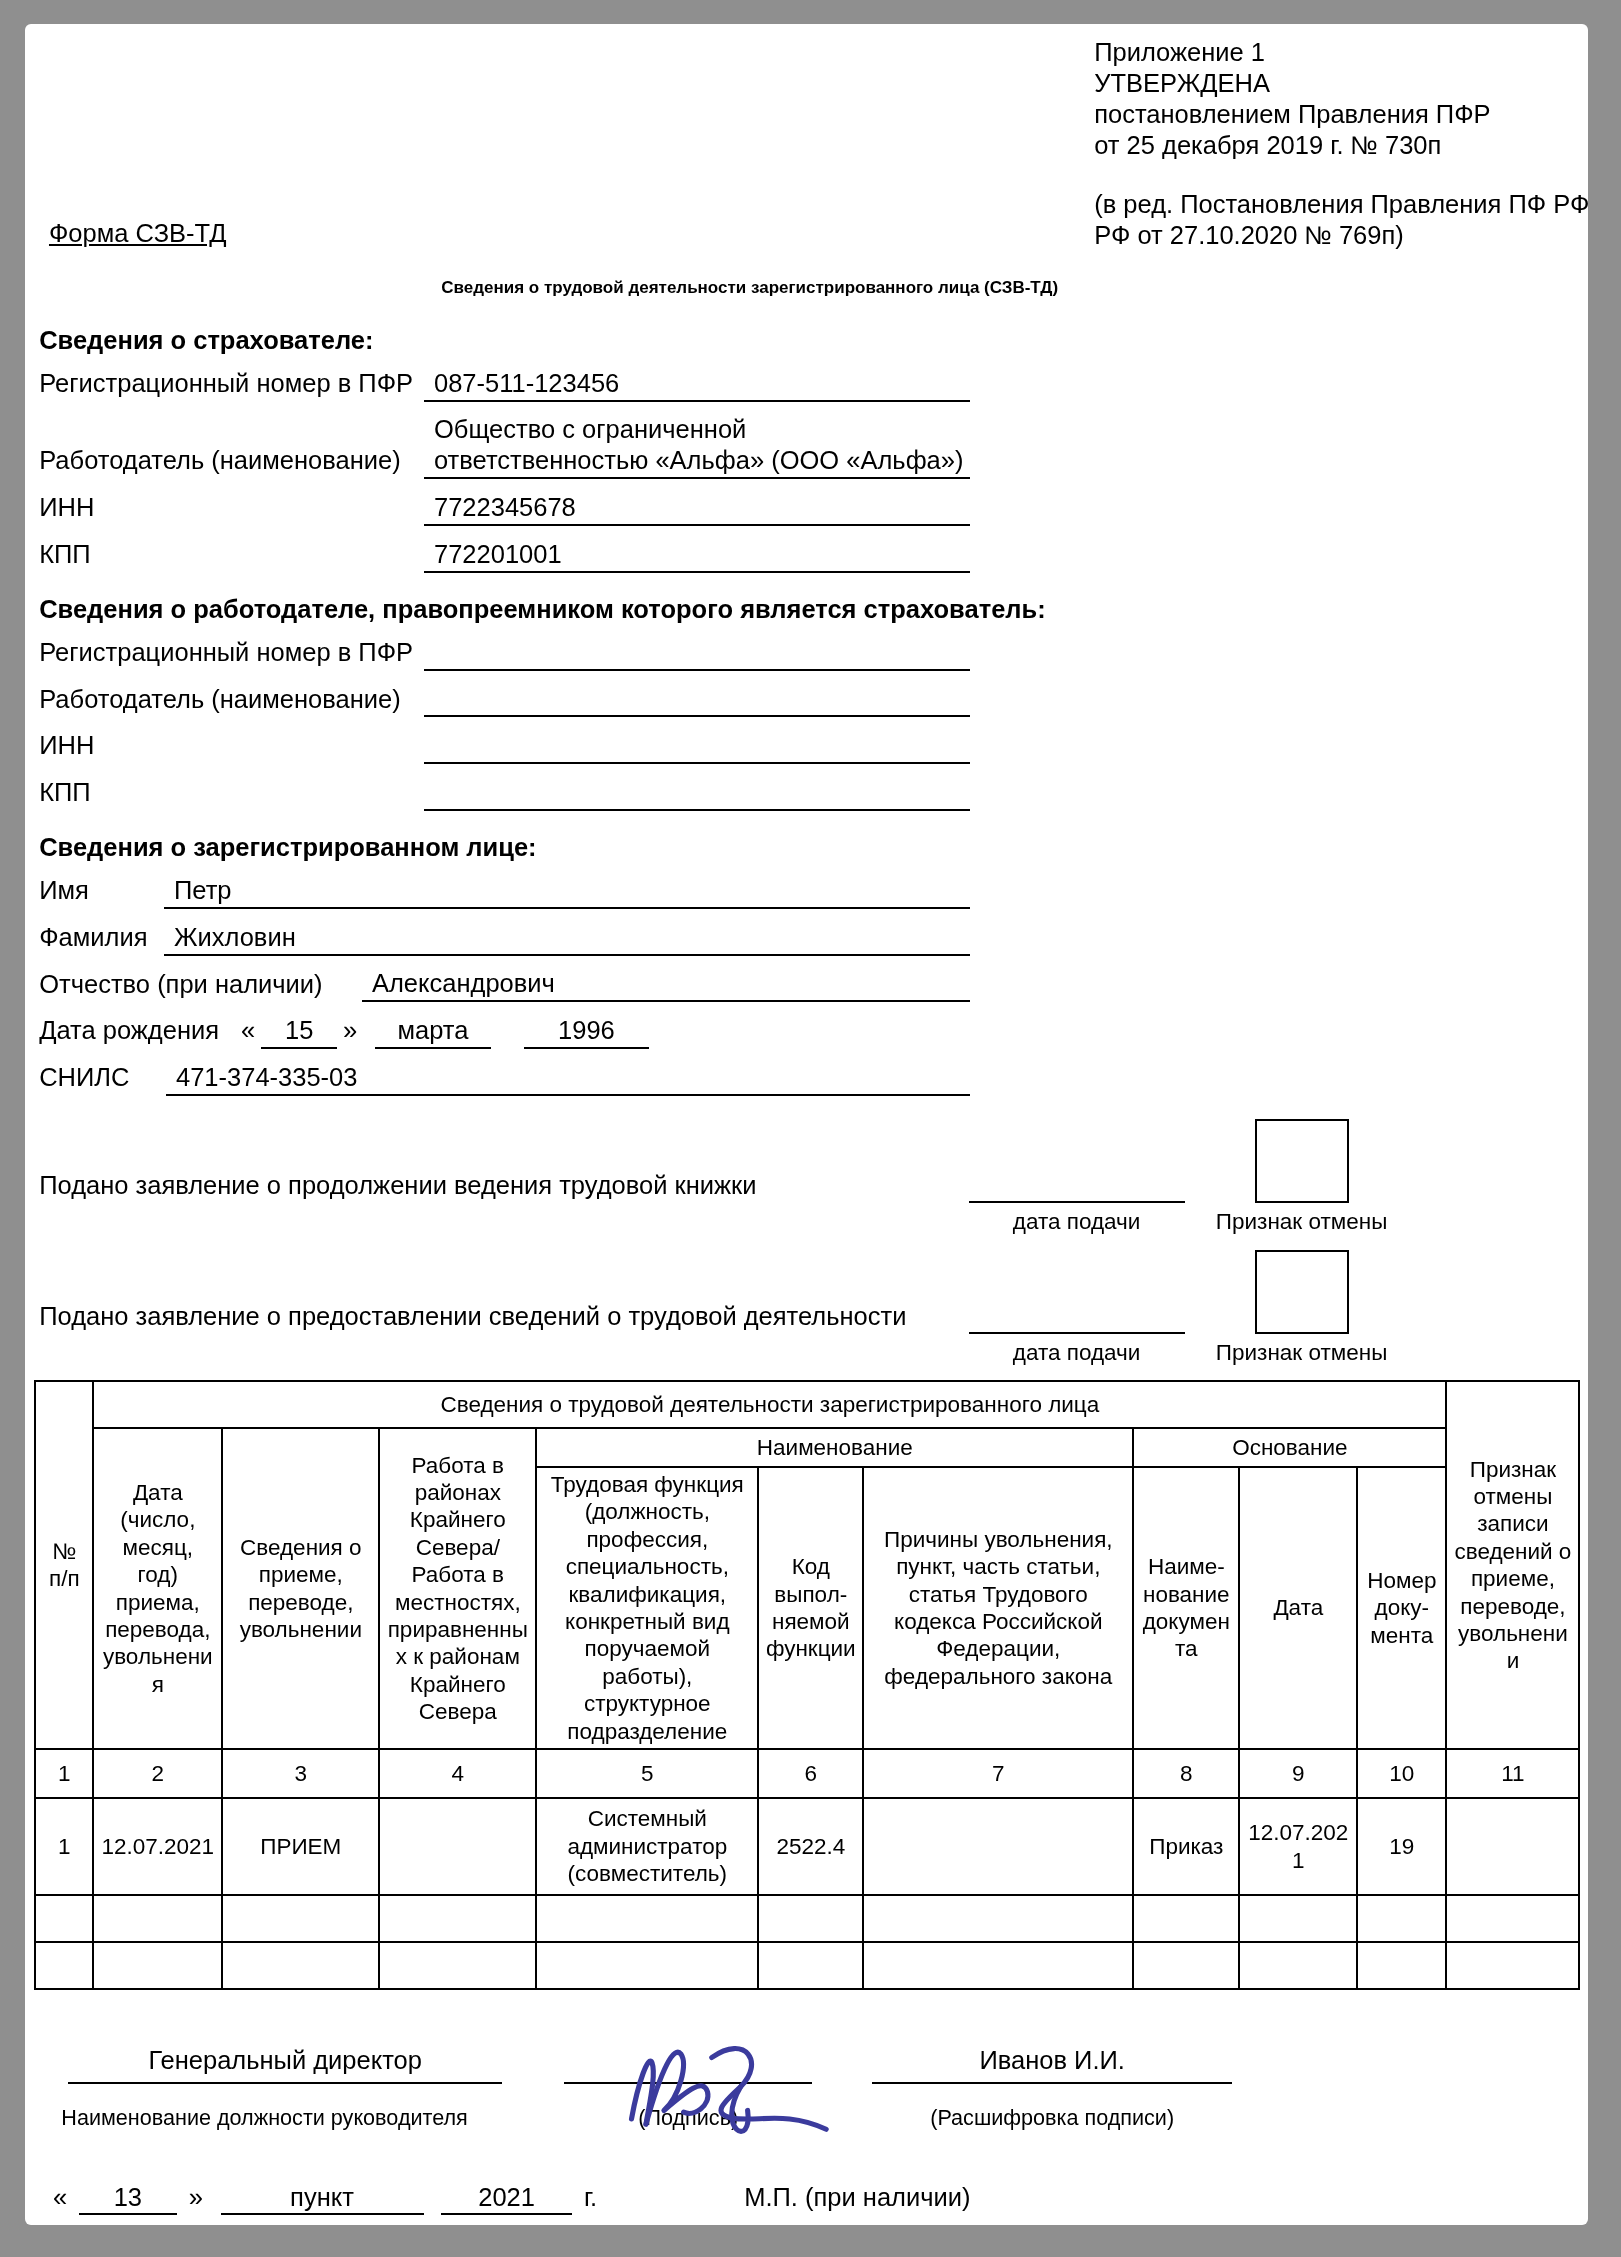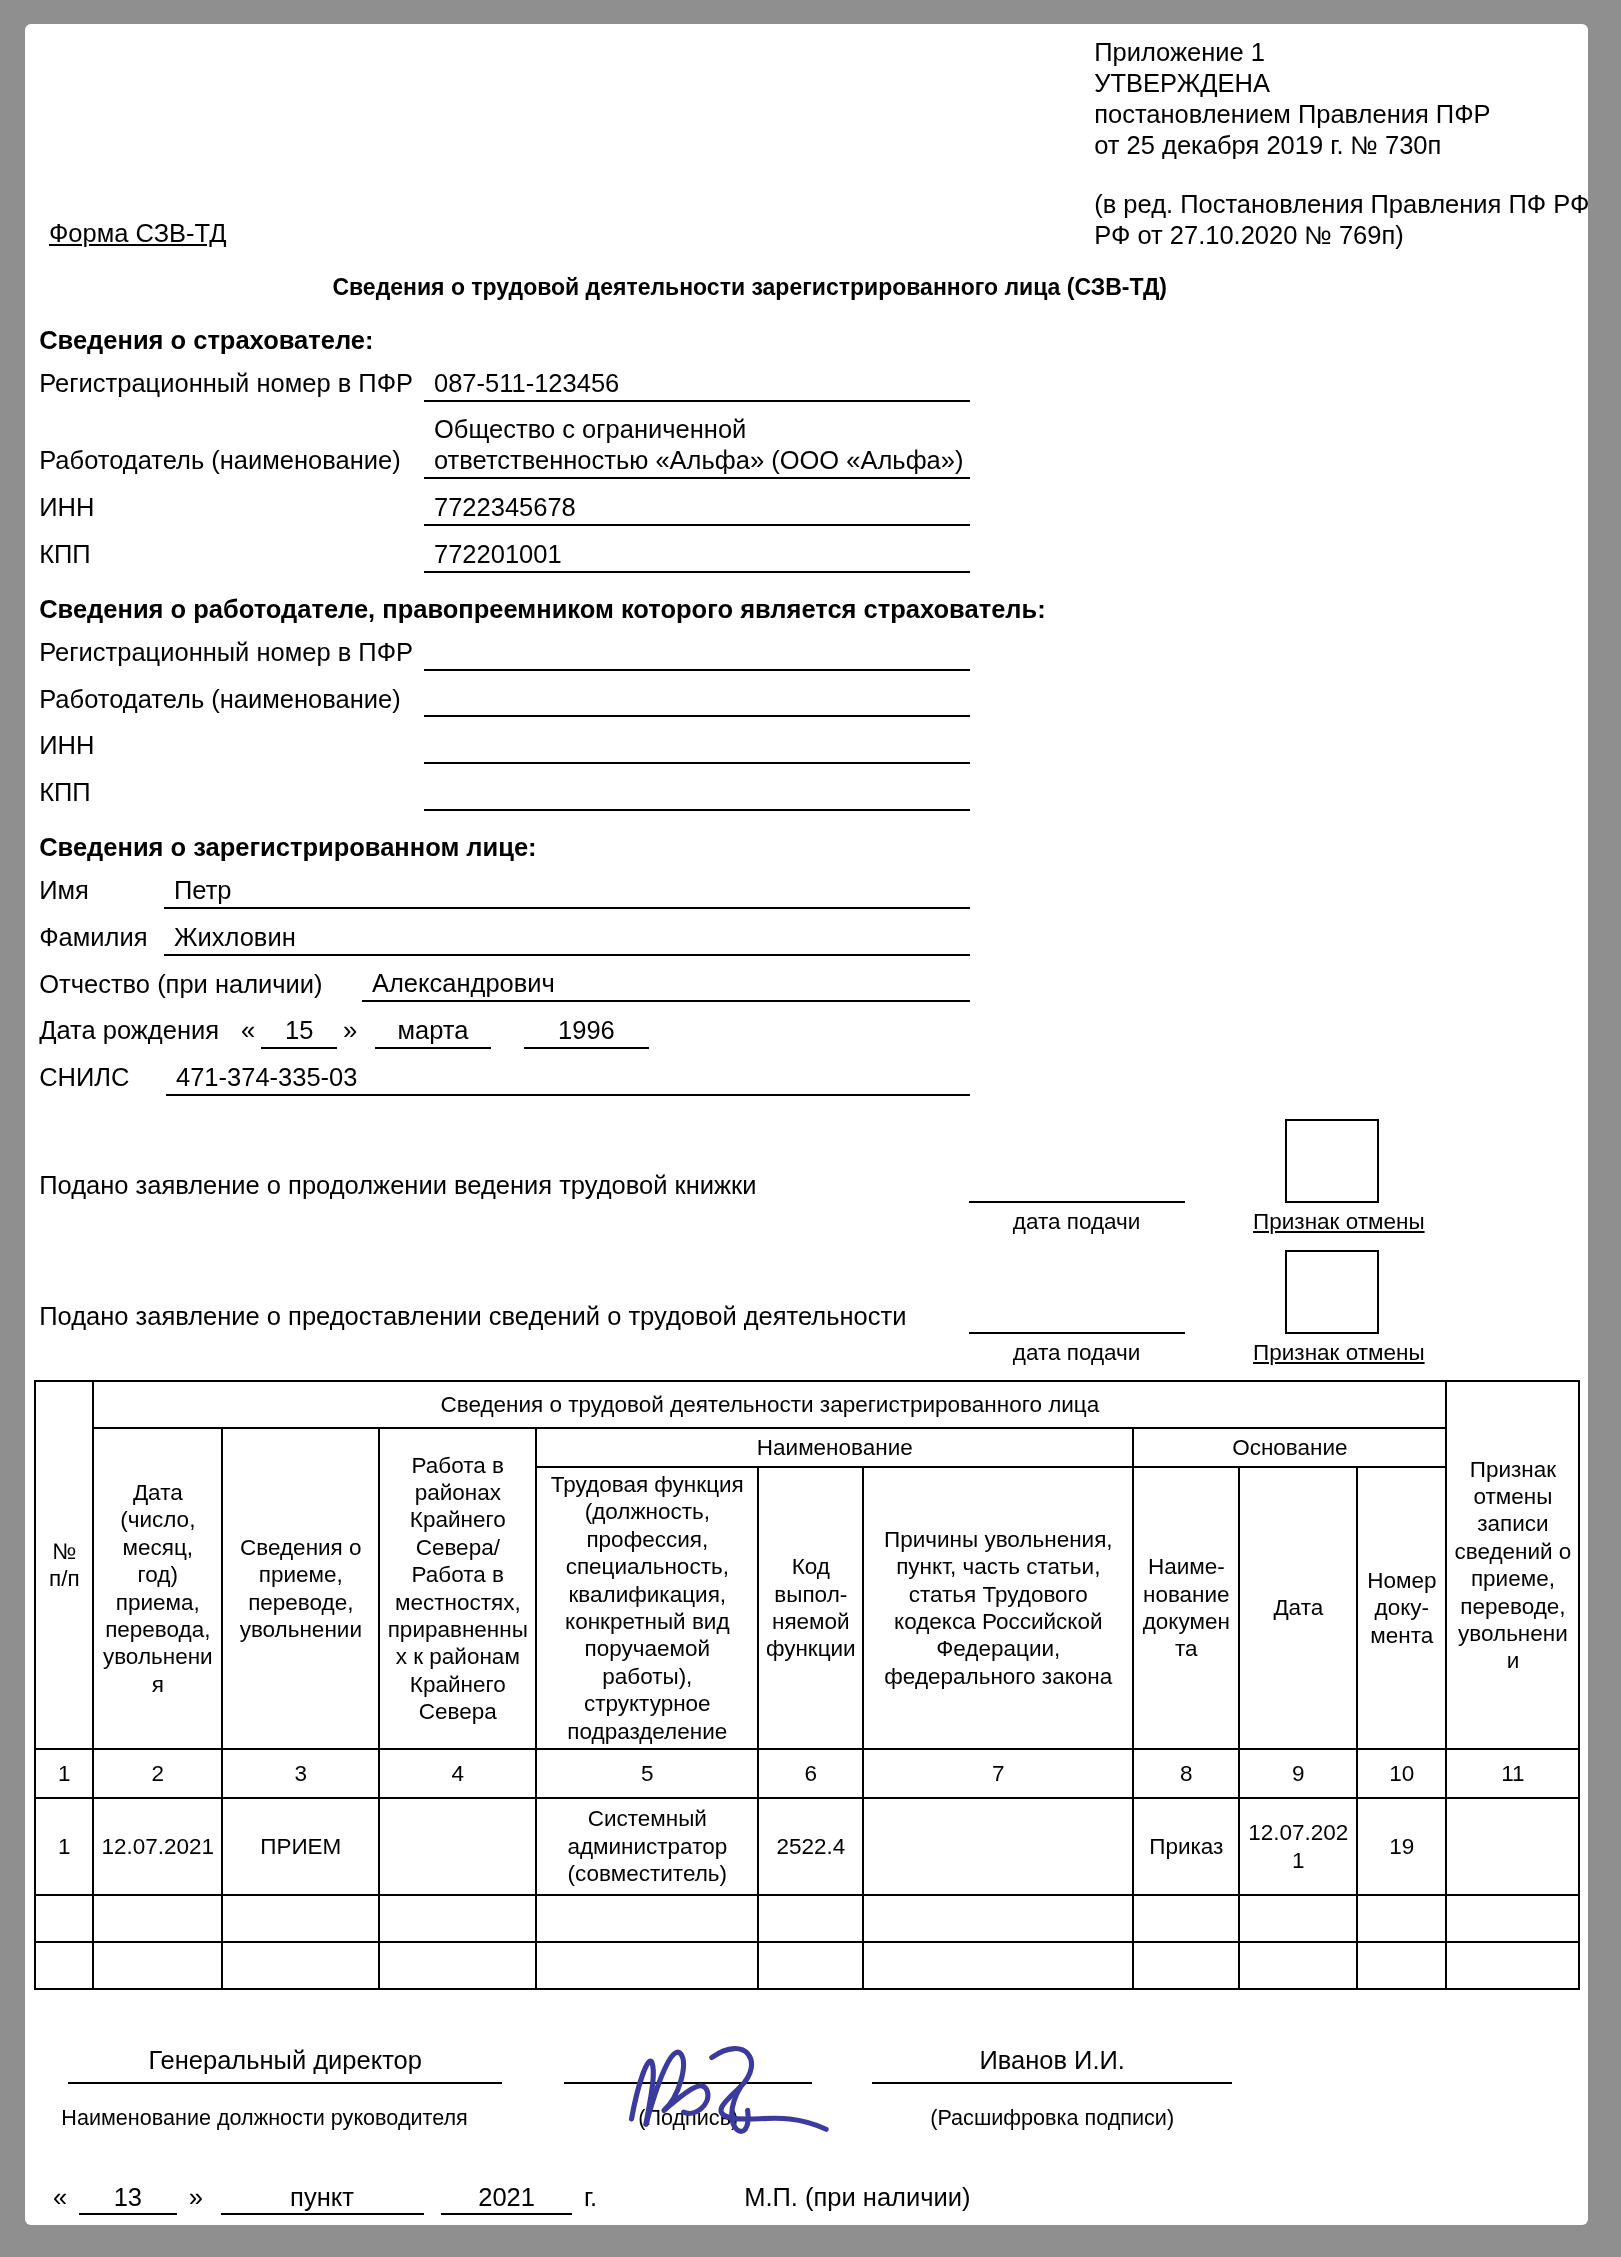--- a/index.html
+++ b/index.html
@@ -9,21 +9,21 @@
         border-radius:5.9px;overflow:hidden;font-size:25.5px;line-height:31px;}
   .content{padding:13.7px 0 0 14.7px;}
 
   
   .toprow{display:flex;align-items:flex-end;}
   .form-label{font-size:25.5px;text-decoration:underline;margin:0 0 2px 9.8px;}
   .lawblock{margin-left:auto;margin-right:11.8px;width:482px;}
   .lawblock .ln{white-space:nowrap;}
   .law-gap{height:27.4px;}
 
-  .doc-title{width:1421px;text-align:center;font-weight:bold;font-size:23px;margin-top:21.6px;}
+  .doc-title{width:1421px;text-align:center;font-weight:bold;font-size:17px;margin-top:21.6px;}
 
   .sect-h{font-weight:bold;font-size:25.5px;margin-top:21.6px;margin-bottom:11.8px;}
 
   .frow{display:flex;align-items:flex-end;margin-bottom:12.7px;}
   .frow .lbl{flex:0 0 auto;padding-bottom:2.9px;}
   .fval{border-bottom:2.9px solid #000;padding:0 3.9px 1px 9.8px;min-height:32px;box-sizing:border-box;}
   .w-label-main{width:385px;}
   .w-val-main{width:546px;}
   .w-label-fio{width:125px;}
   .w-val-fio{width:806px;}
@@ -40,21 +40,21 @@
   .d-day{width:76px;}
   .d-month{width:116px;margin-left:11.8px;}
   .d-year{width:125px;margin-left:33px;}
 
   
   .stmt{display:flex;align-items:flex-end;margin-top:23.5px;}
   .stmt .s-lbl{width:902px;padding-bottom:35px;}
   .s-date{width:216px;margin-left:27.4px;text-align:center;}
   .s-date .s-line{border-bottom:2.9px solid #000;height:33px;}
   .s-cap{font-size:22.5px;line-height:29px;padding-top:3.9px;}
-  .s-cb{width:186px;margin-left:54px;text-align:right;text-decoration:underline;}
+  .s-cb{width:186px;margin-left:24px;text-align:center;}
   .cb{width:94px;height:84px;border:2.9px solid #000;margin:0 auto;box-sizing:border-box;background:#fff;}
 
   
   table.grid{border-collapse:collapse;table-layout:fixed;width:1544px;margin:13.7px 0 0 -4.9px;}
   table.grid td{border:2.9px solid #000;text-align:center;vertical-align:middle;
                 font-size:22.5px;line-height:27.4px;padding:2.9px 5.9px;word-wrap:break-word;}
   tr.tr-span td{height:39px;}
   tr.tr-group td{height:31px;}
   tr.tr-main td{height:231px;}
   tr.tr-num td{height:41px;}

